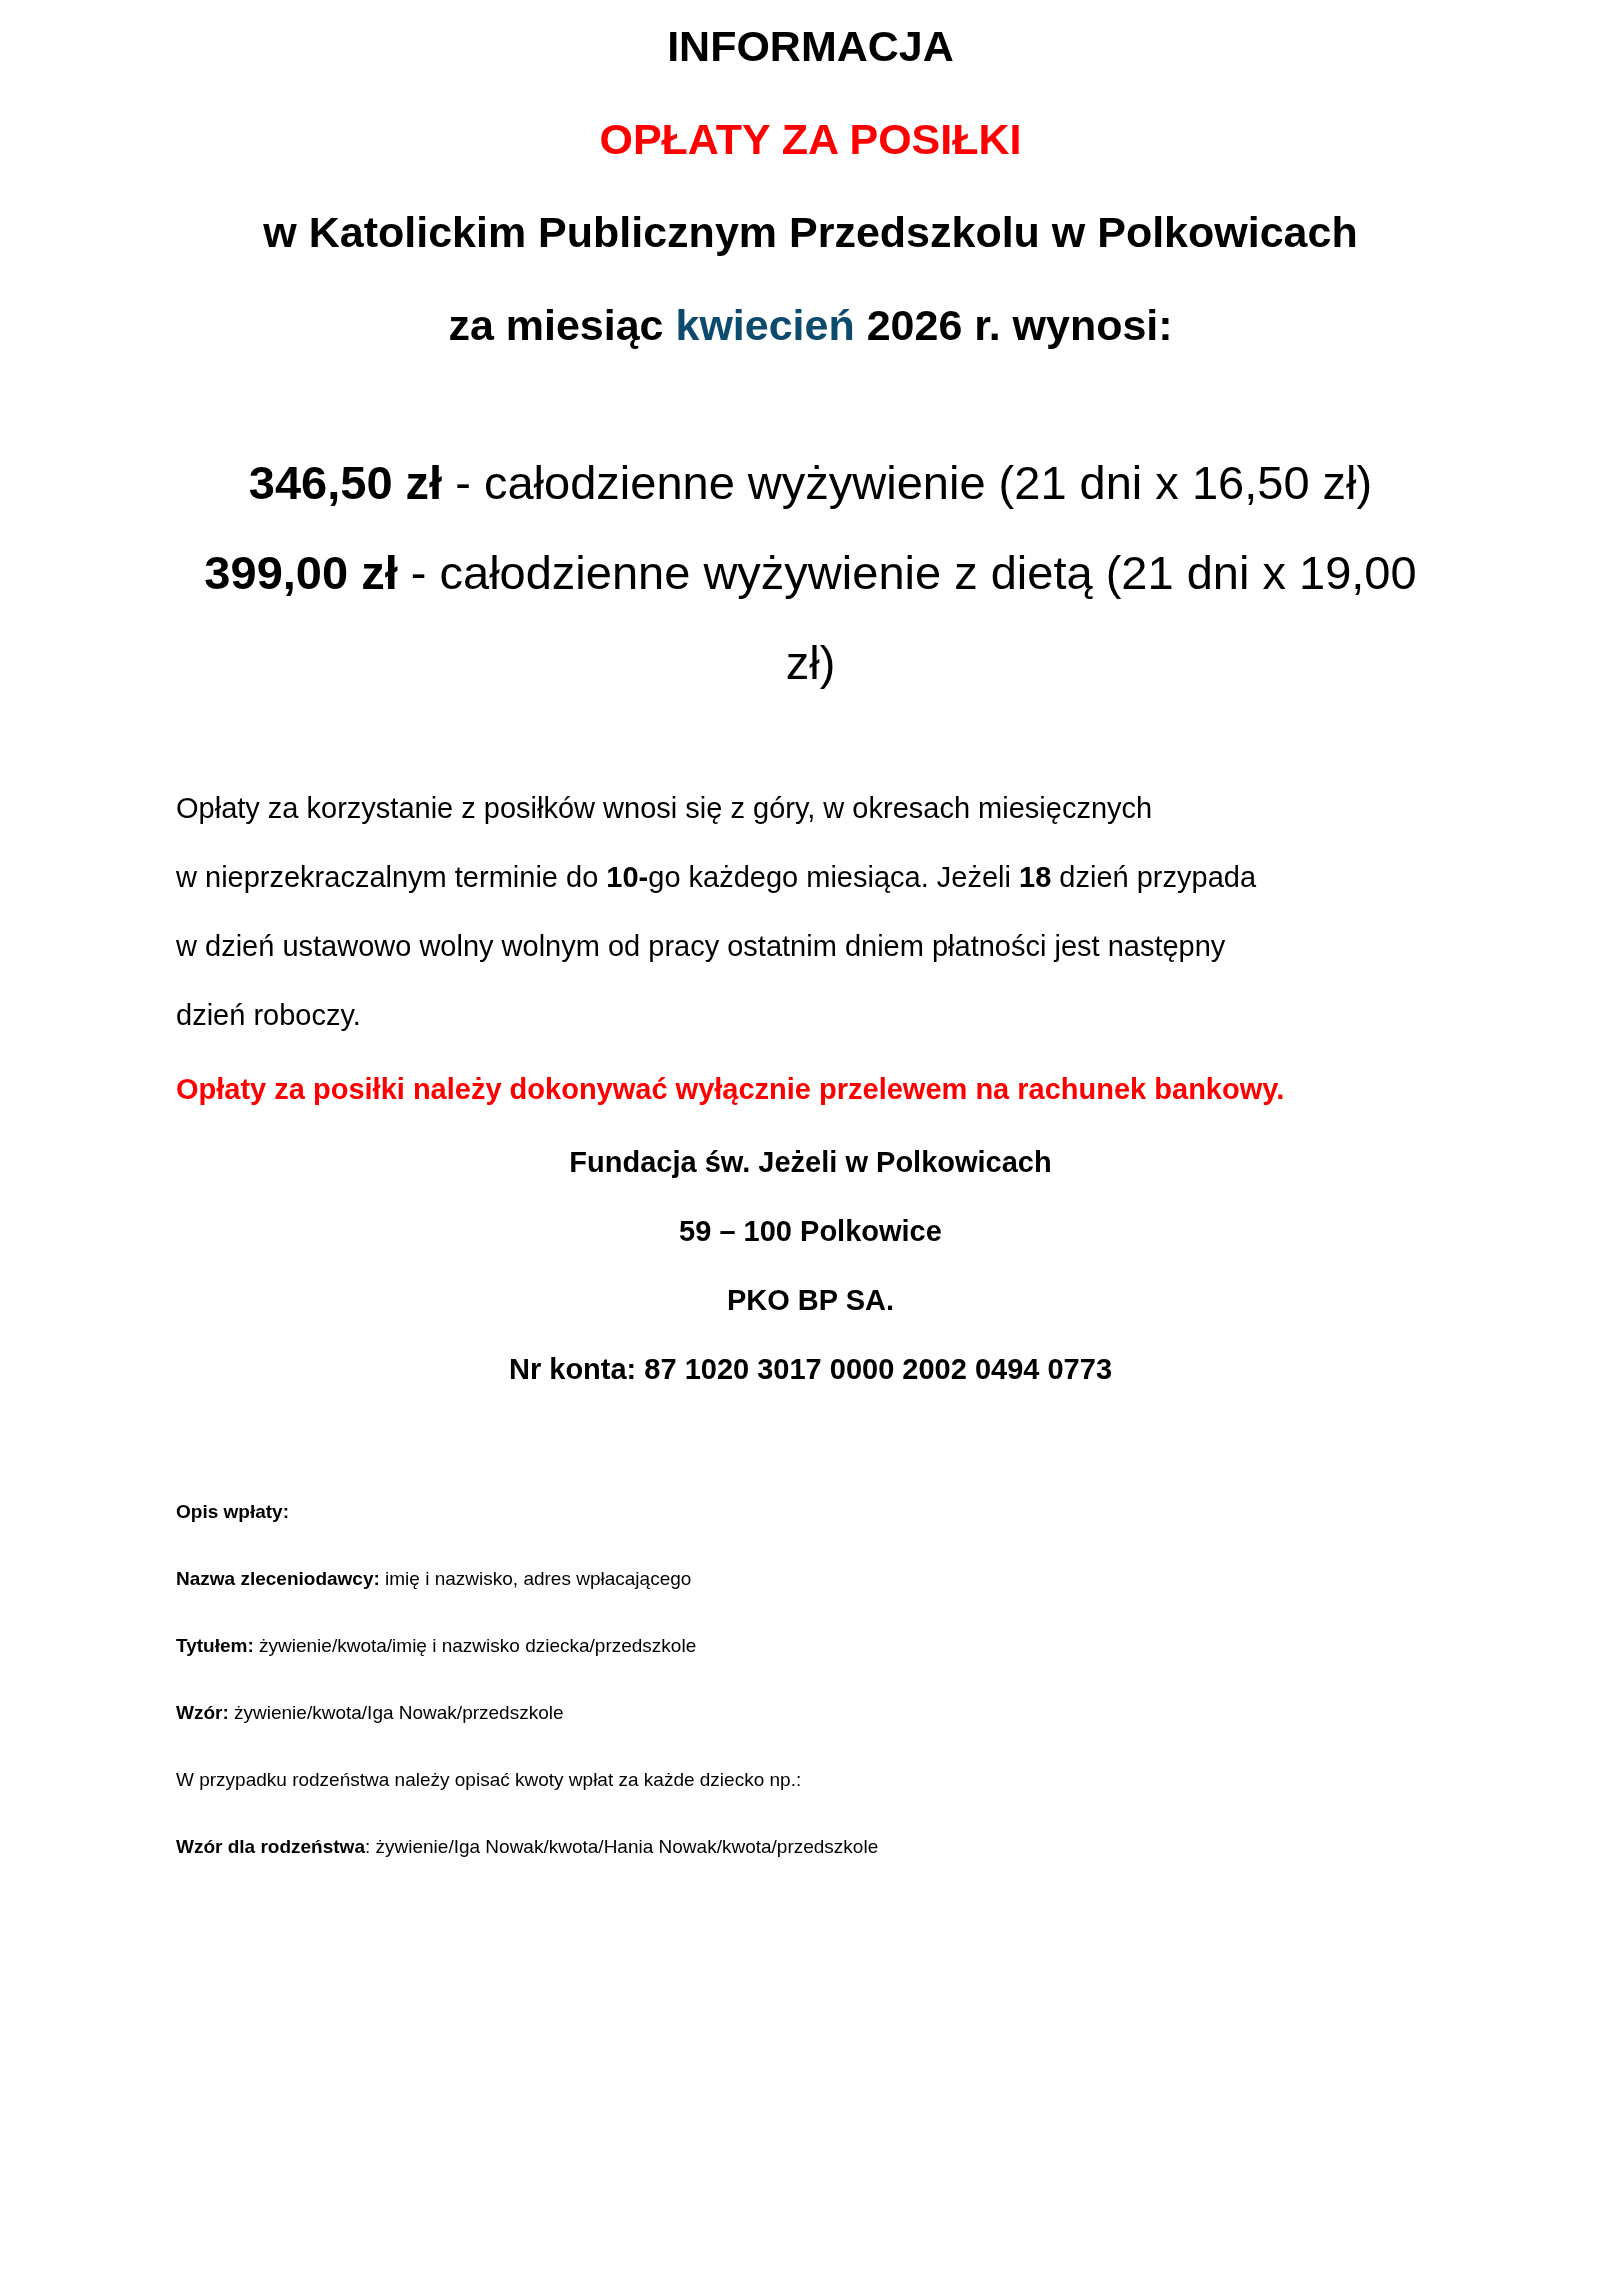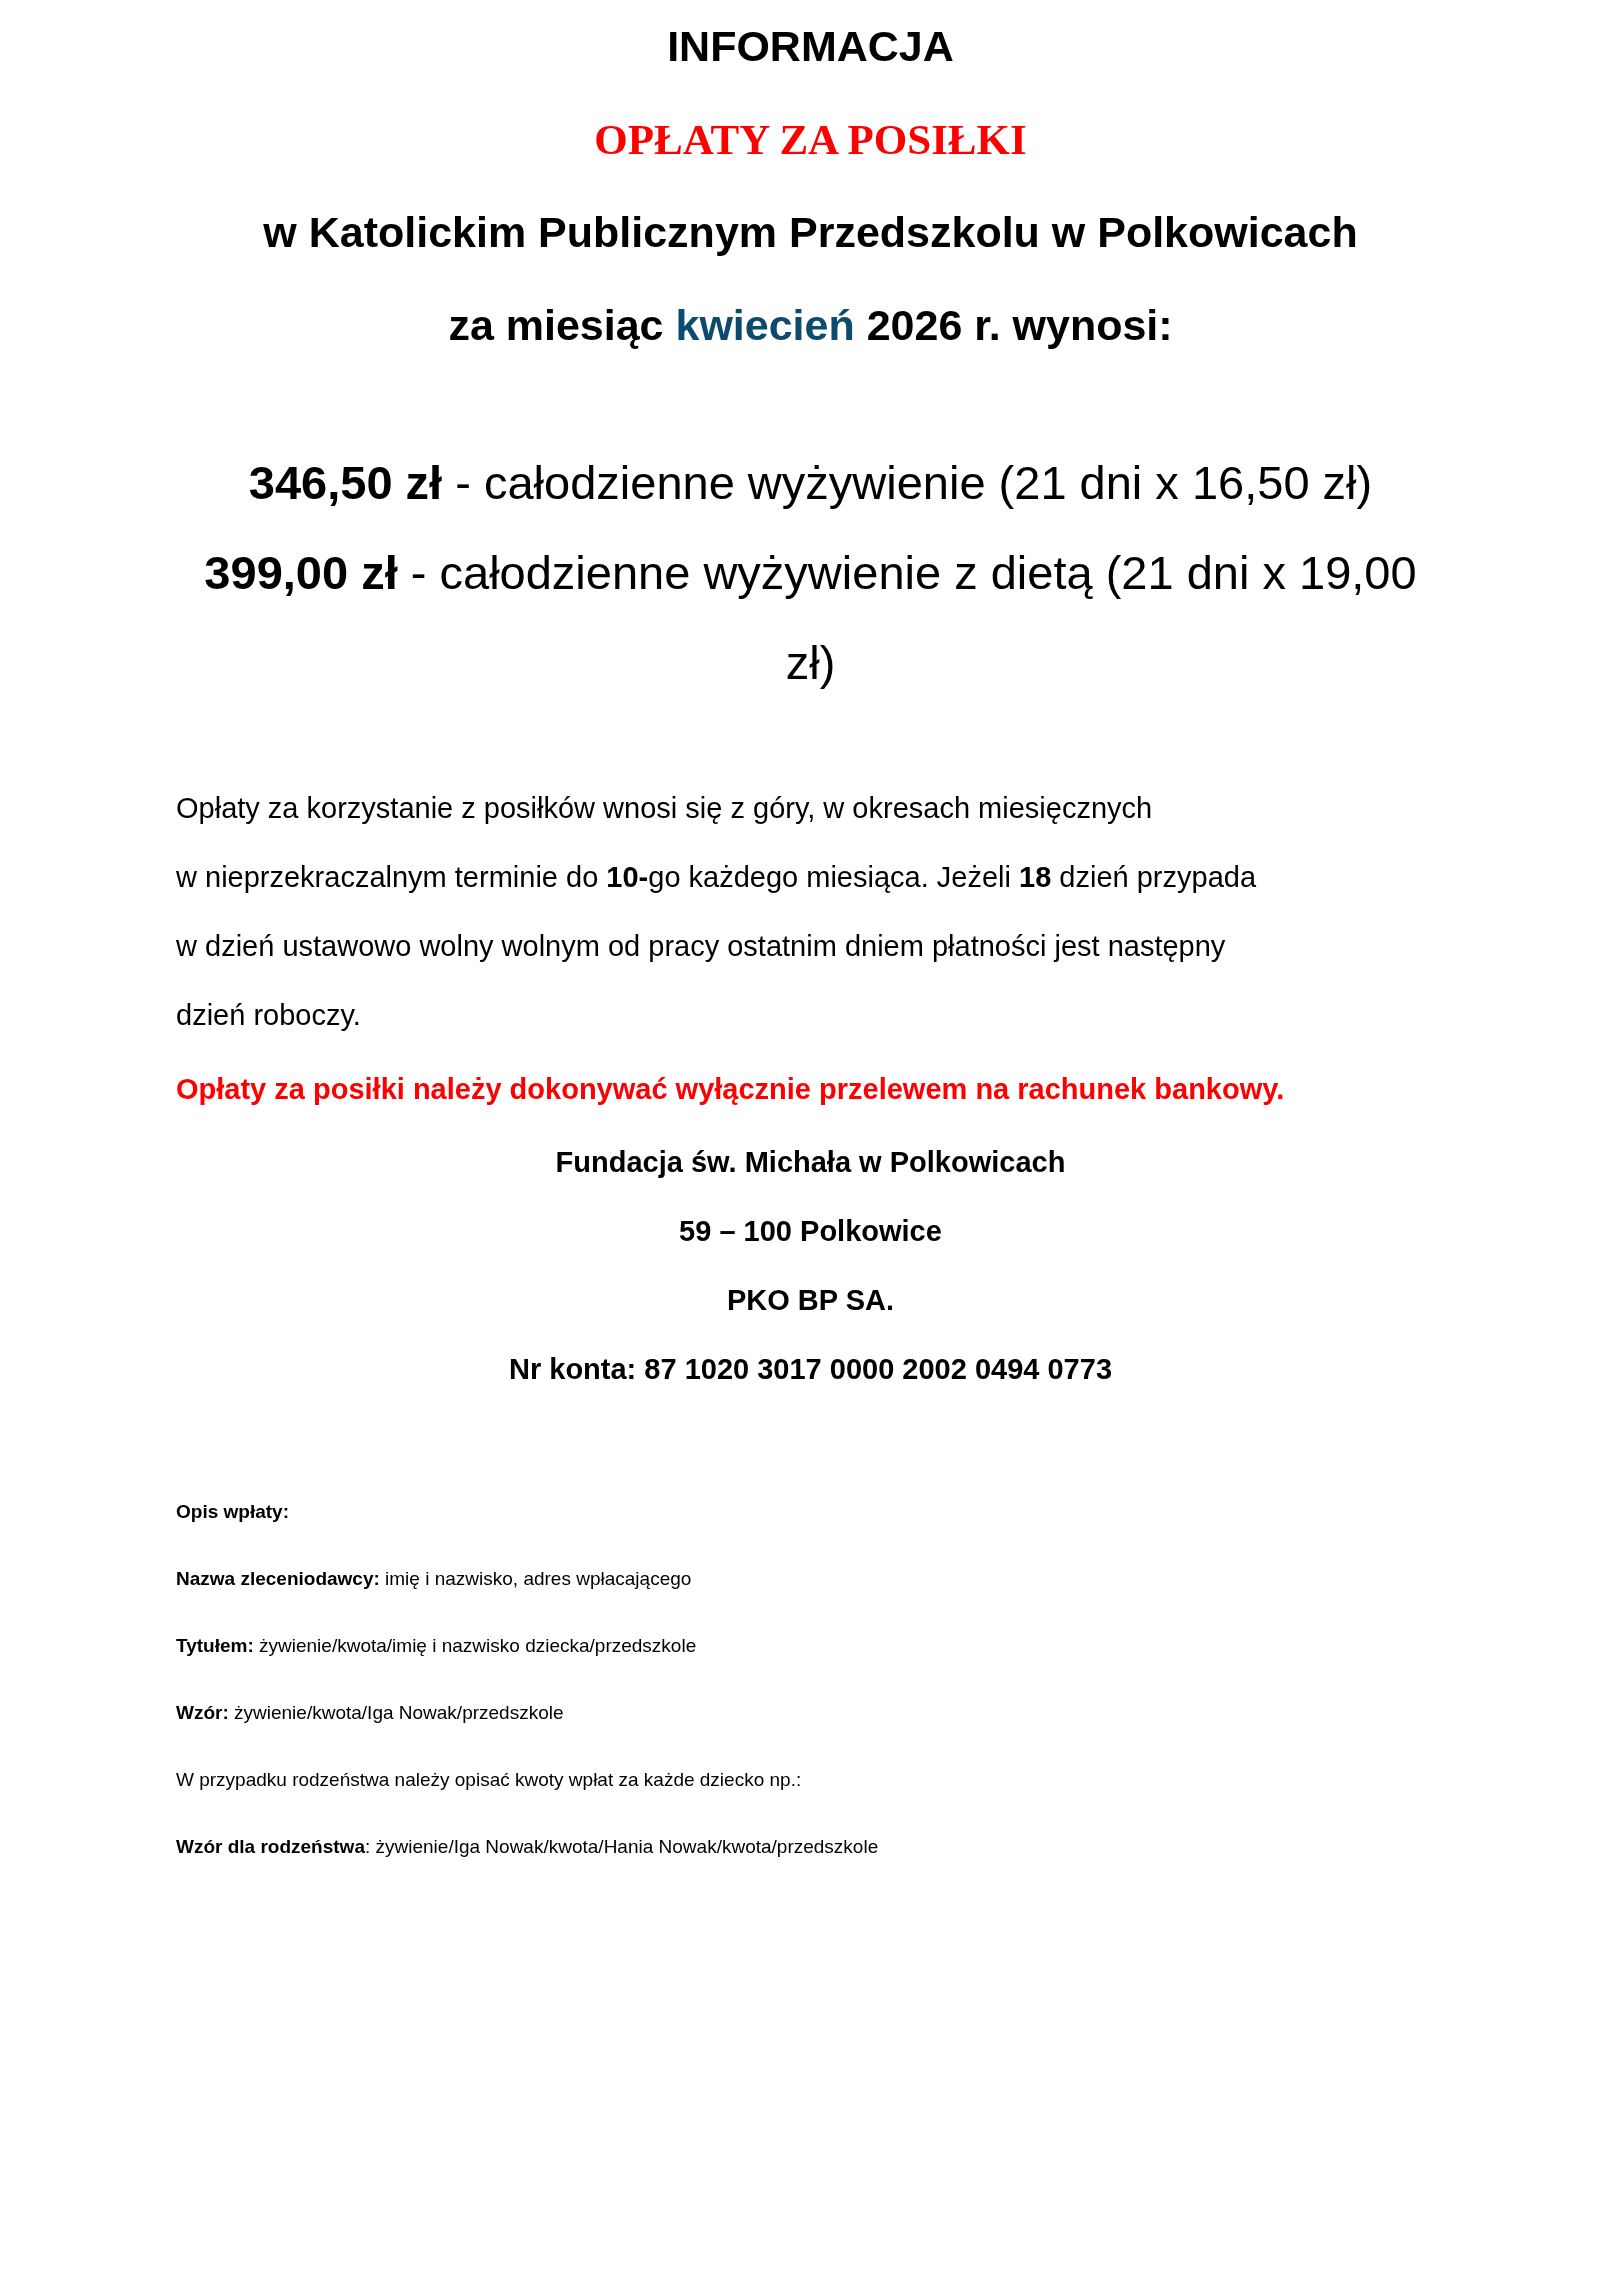--- a/index.html
+++ b/index.html
@@ -66,41 +66,41 @@
   }
 </style>
 </head>
 <body>
 
 <div class="page">
   <div class="content">
 
     <div class="doc-heading">
       <div>INFORMACJA</div>
-      <div style="color: rgb(255, 0, 0); font-family: Liberation Serif, serif;">OPŁATY ZA POSIŁKI</div>
+      <div style="color: rgb(255, 0, 0);">OPŁATY ZA POSIŁKI</div>
       <div>w Katolickim Publicznym Przedszkolu w Polkowicach</div>
       <div><span>za miesiąc </span><span style="color: #0c4a6e;">kwiecień</span><span> 2026 r. wynosi:</span></div>
     </div>
 
     <div class="prices">
       <div><span class="price-amount">346,50 zł</span><span> - całodzienne wyżywienie (21 dni x 16,50 zł)</span></div>
       <div><span class="price-amount">399,00 zł</span><span> - całodzienne wyżywienie z dietą (21 dni x 19,00 zł)</span></div>
     </div>
 
     <div class="terms">
         <div><span>Opłaty za korzystanie z posiłków wnosi się z góry, w okresach miesięcznych</span></div>
         <div><span>w nieprzekraczalnym terminie do </span><span style="font-weight: 700;">10-</span><span>go każdego miesiąca. Jeżeli </span><span style="font-weight: 700;">18</span><span> dzień przypada</span></div>
         <div><span>w dzień ustawowo wolny wolnym od pracy ostatnim dniem płatności jest następny</span></div>
         <div><span>dzień roboczy.</span></div>
       </div>
 
     <div class="notice" style="color: rgb(255, 0, 0);">Opłaty za posiłki należy dokonywać wyłącznie przelewem na rachunek bankowy.</div>
 
     <div class="bank">
-      <div>Fundacja św. Michała w Polkowicach</div>
+      <div>Fundacja św. Jeżeli w Polkowicach</div>
       <div>59 – 100 Polkowice</div>
       <div>PKO BP SA.</div>
       <div>Nr konta: 87 1020 3017 0000 2002 0494 0773</div>
     </div>
 
     <div class="desc">
       <div class="label">Opis wpłaty:</div>
       <div><span class="label">Nazwa zleceniodawcy:</span><span> imię i nazwisko, adres wpłacającego</span></div>
       <div><span class="label">Tytułem:</span><span> żywienie/kwota/imię i nazwisko dziecka/przedszkole</span></div>
       <div><span class="label">Wzór:</span><span> żywienie/kwota/Iga Nowak/przedszkole</span></div>

